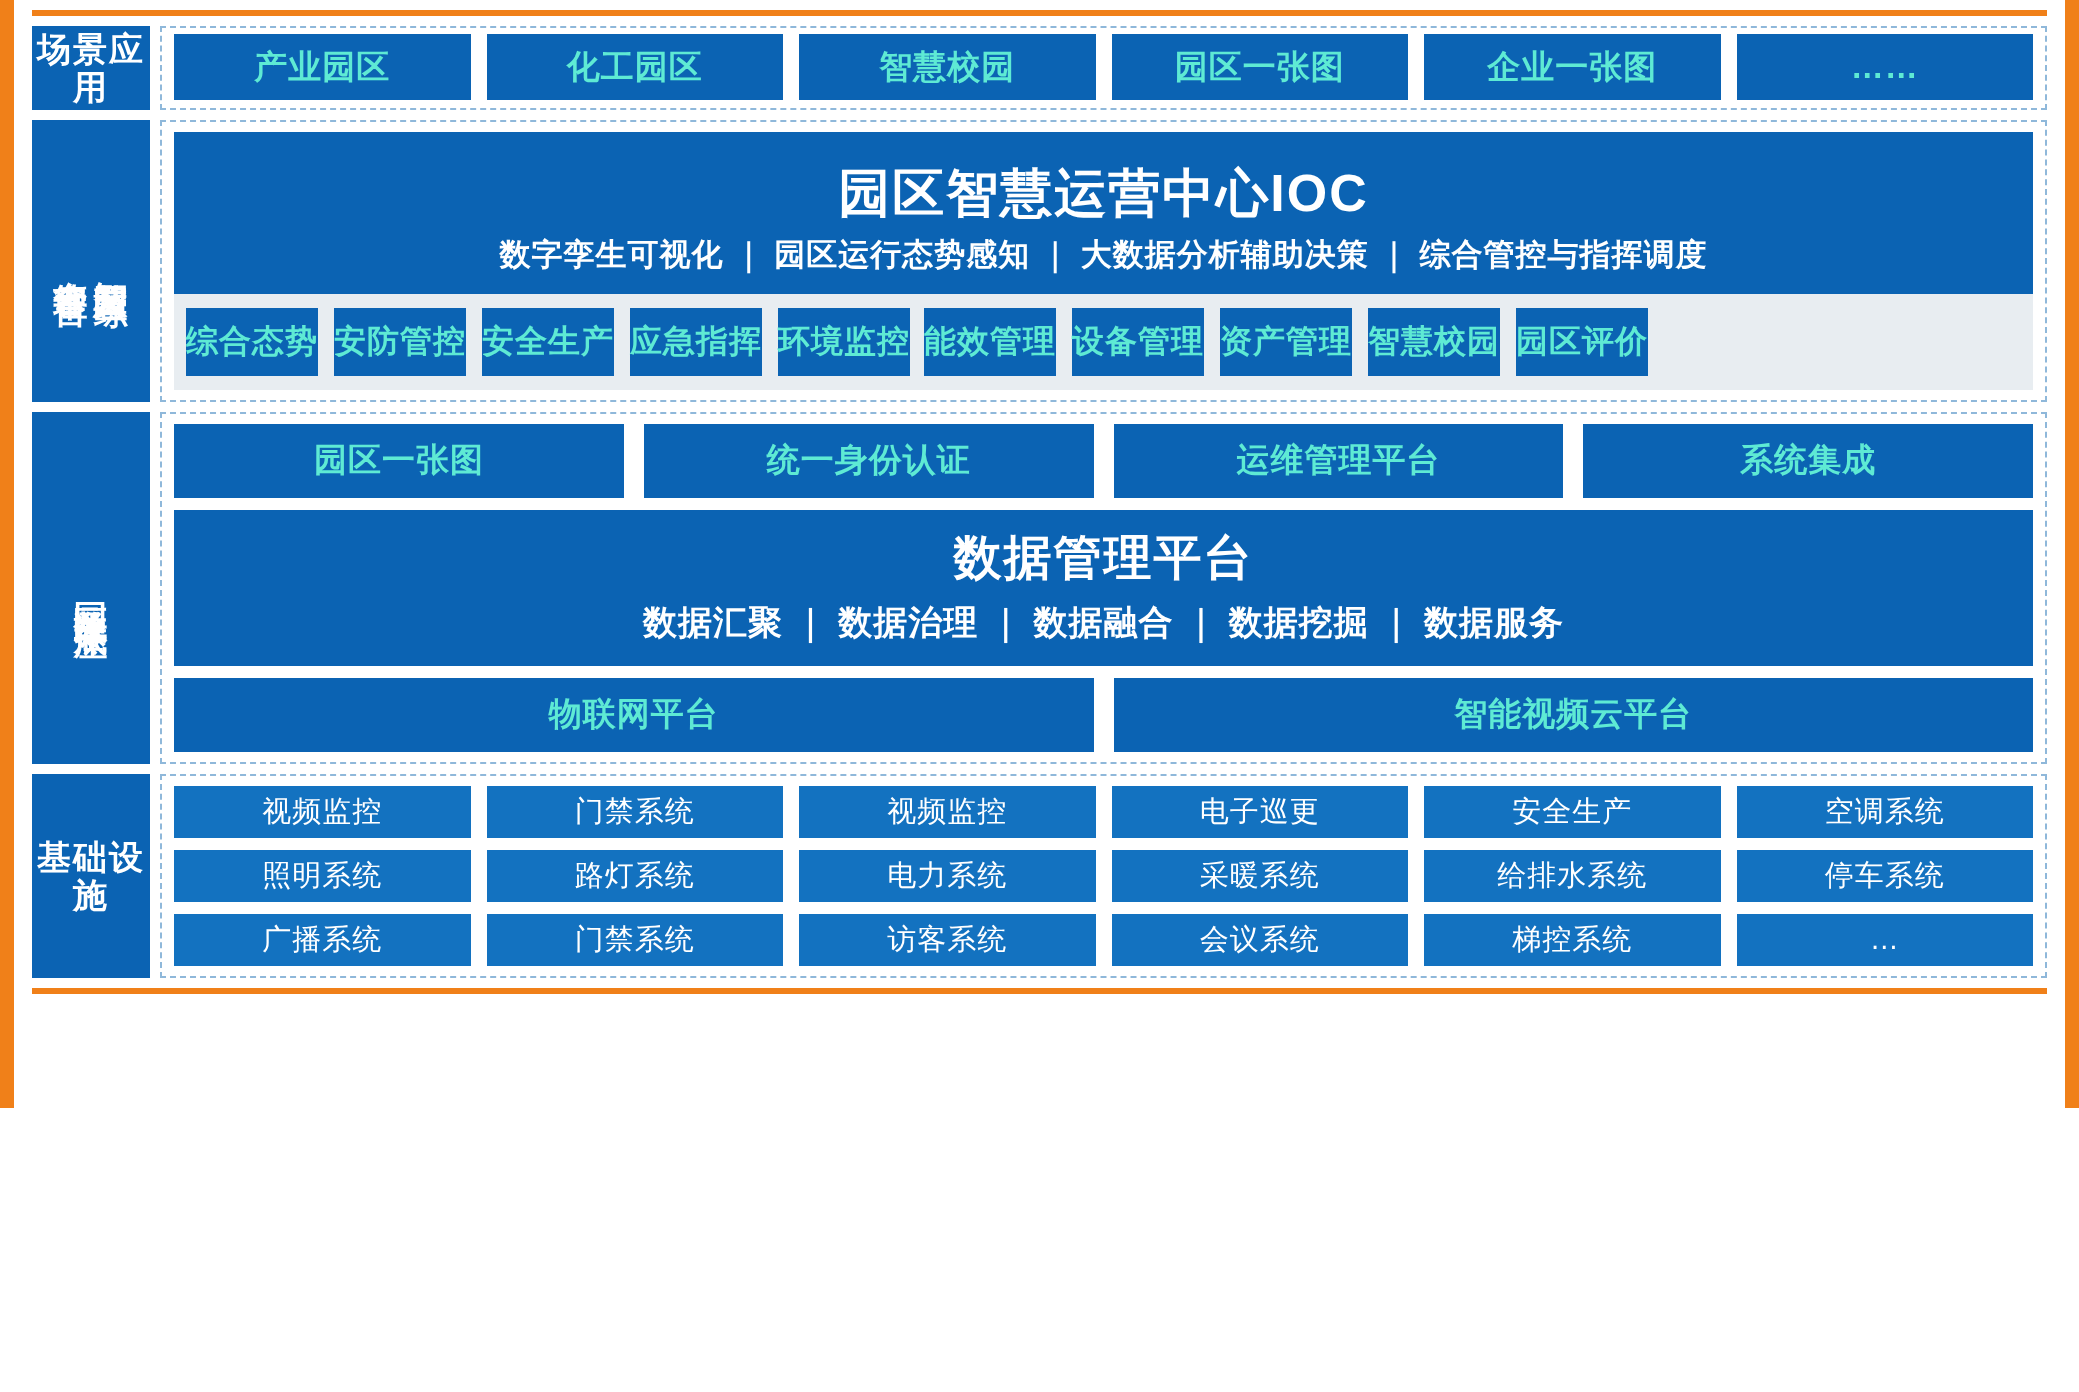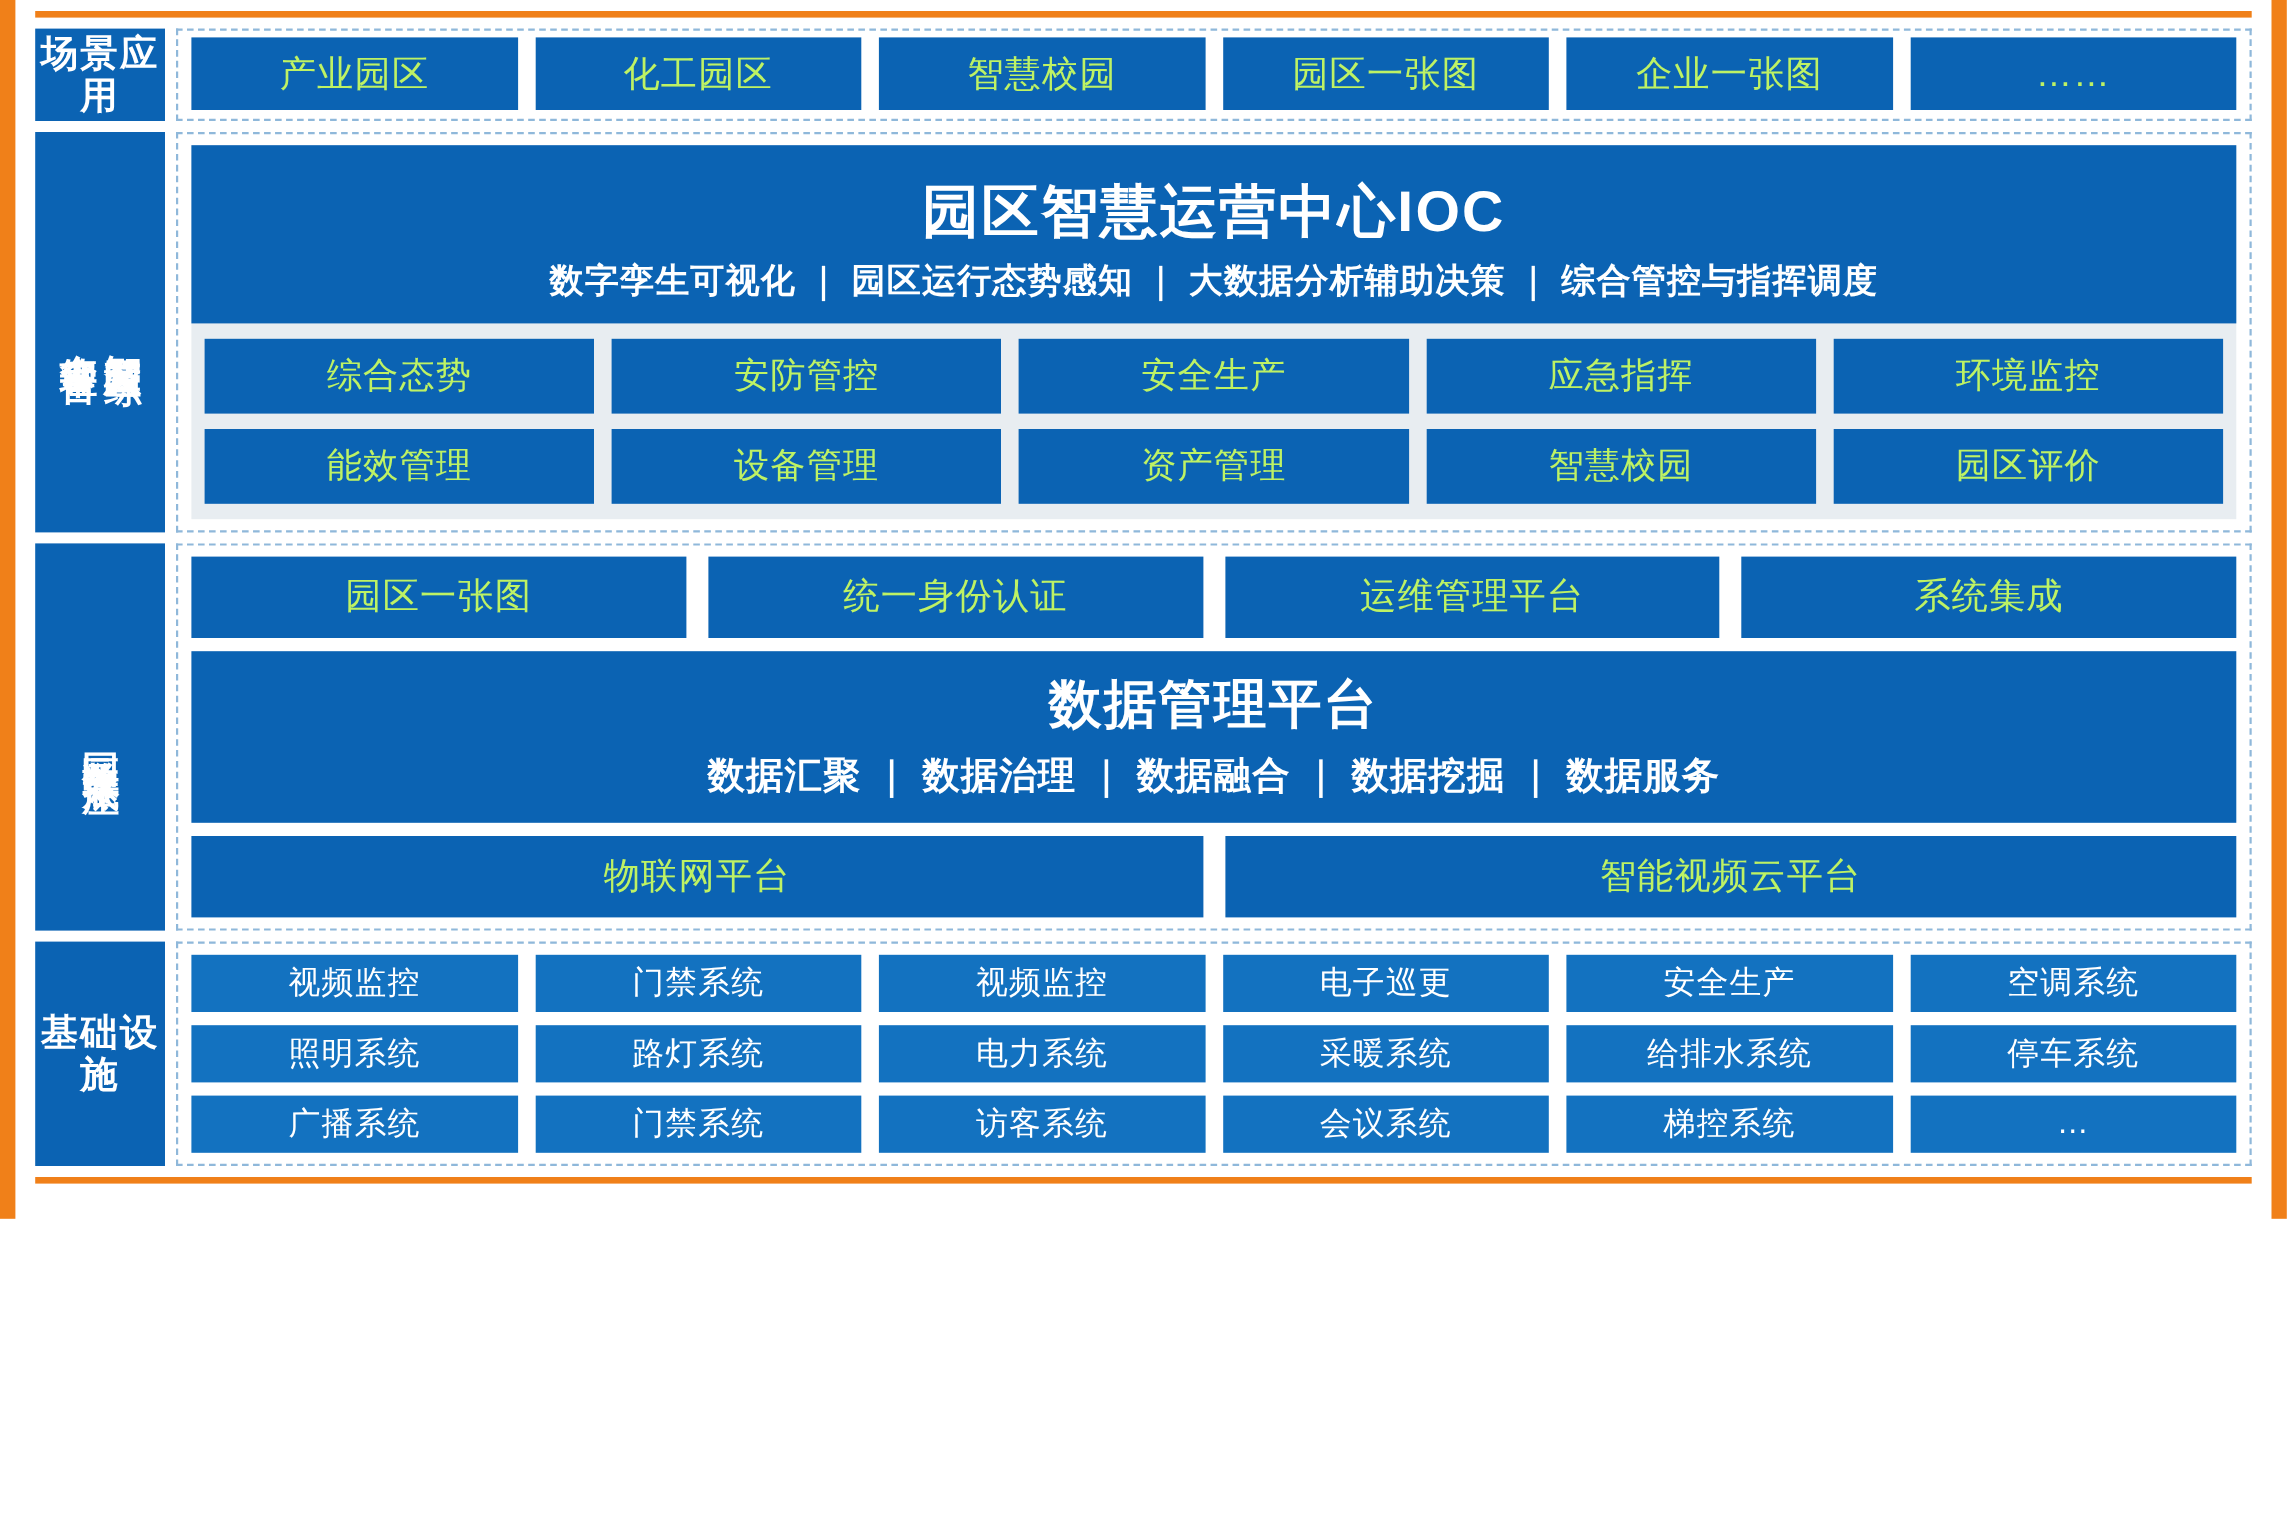--- a/index.html
+++ b/index.html
@@ -81,23 +81,23 @@
     gap: 10px;
     background: #ffffff;
   }
 
   .chip-row {
     display: flex;
     gap: 16px;
   }
   .chip {
     background: #0B63B3;
-    color: #bef264;
+    color: #5eead4;
     font-size: 33px;
-    font-weight: normal;
+    font-weight: bold;
     display: flex;
     align-items: center;
     justify-content: center;
     height: 66px;
     flex: 1 1 0;
     letter-spacing: 1px;
   }
 
   
   .scene-body { padding: 6px 12px; }
@@ -121,21 +121,21 @@
   }
   .ioc-sub {
     font-size: 31px;
     font-weight: bold;
     margin-top: 10px;
     letter-spacing: 1px;
   }
   .ioc-grid {
     padding: 14px 12px 14px 12px;
     display: flex;
-    flex-direction: column;
+    flex-direction: row;
     gap: 14px;
     border-radius: 27px;
   }
   .ioc-grid .chip { height: 68px; font-size: 32px; }
 
   
   .base-body { gap: 12px; }
   .data-platform {
     background: #0B63B3;
     text-align: center;

